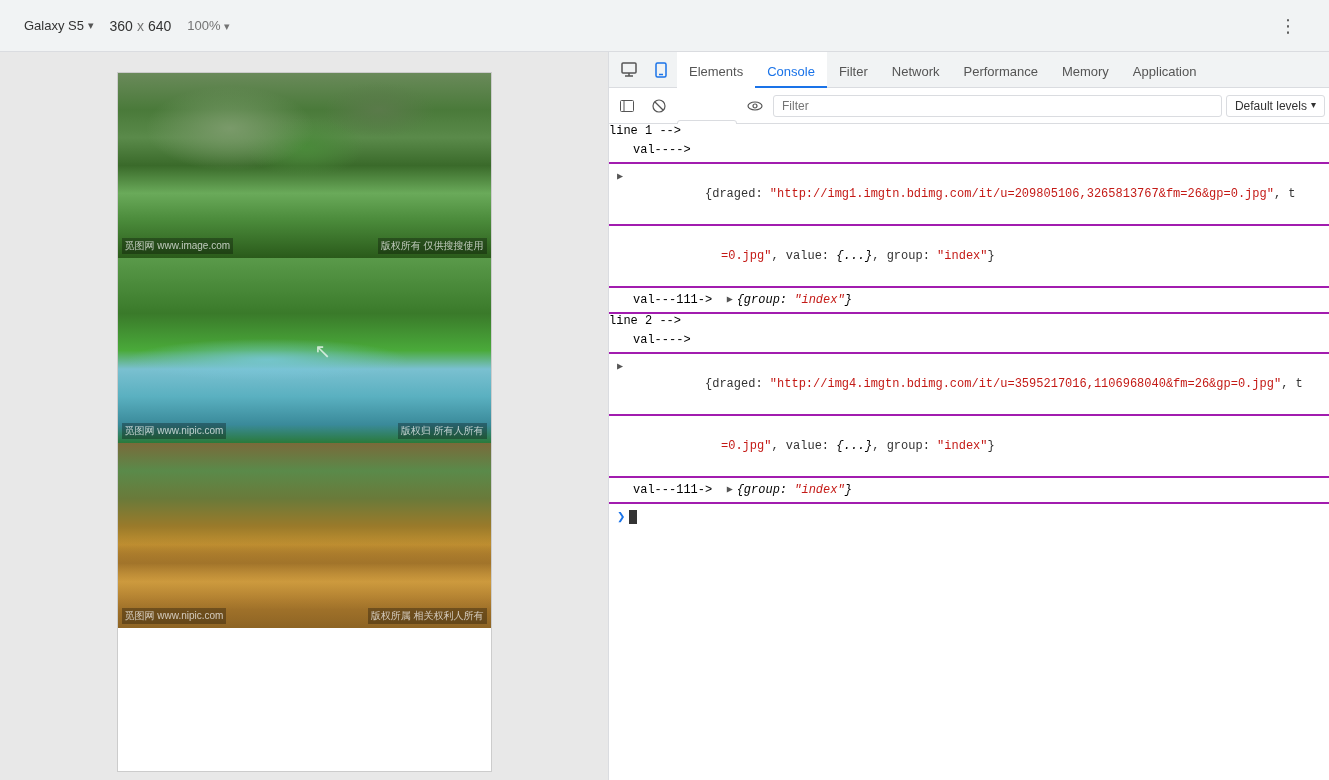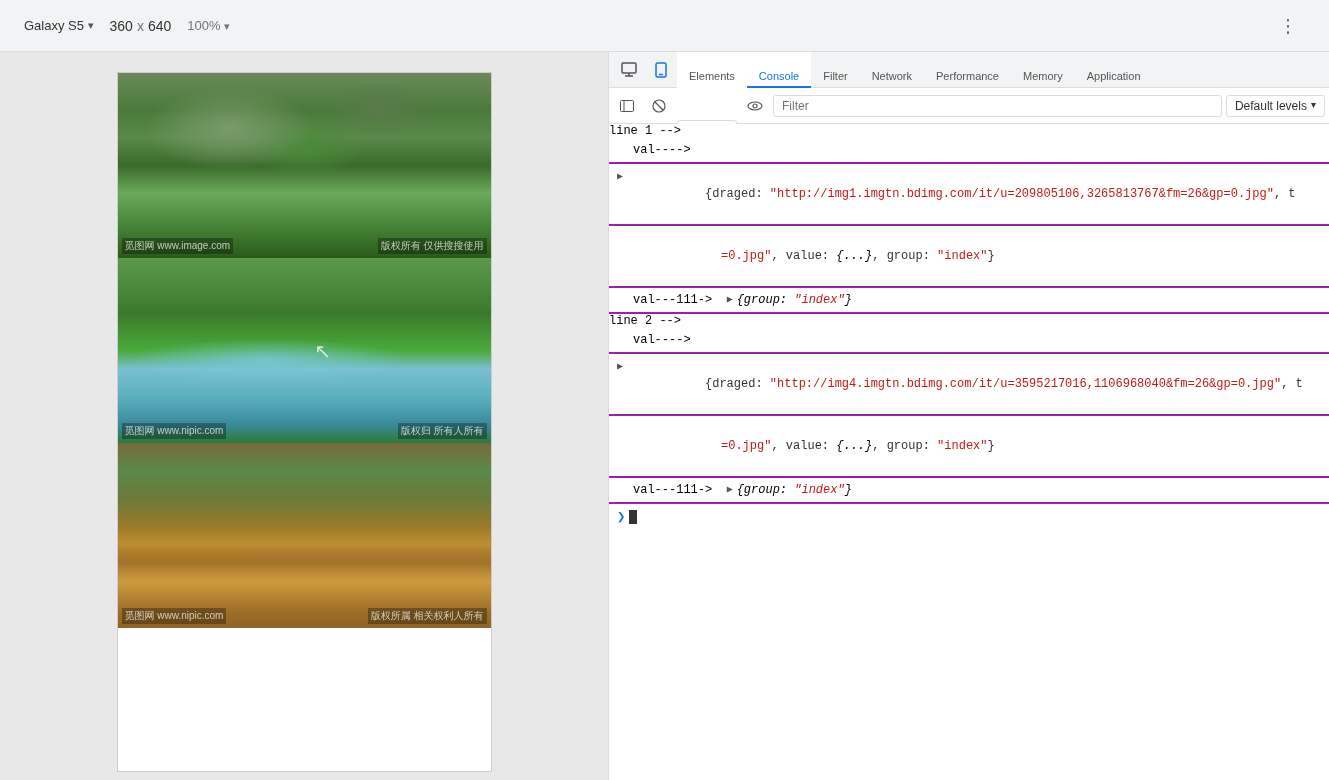--- a/index.html
+++ b/index.html
@@ -180,25 +180,25 @@
       width: 32px;
       height: 36px;
       display: flex;
       align-items: center;
       justify-content: center;
       cursor: pointer;
       color: #555;
       font-size: 16px;
     }
     .devtools-tab {
-      padding: 4px 12px;
+      padding: 12px 12px;
       height: 36px;
       display: flex;
-      align-items: flex-end;
-      font-size: 11px;
+      align-items: flex-start;
+      font-size: 13px;
       color: #555;
       cursor: pointer;
       border-bottom: 2px solid transparent;
       white-space: nowrap;
     }
     .devtools-tab.active {
       color: #1a73e8;
       border-bottom: 2px solid #1a73e8;
       background: #fff;
     }

